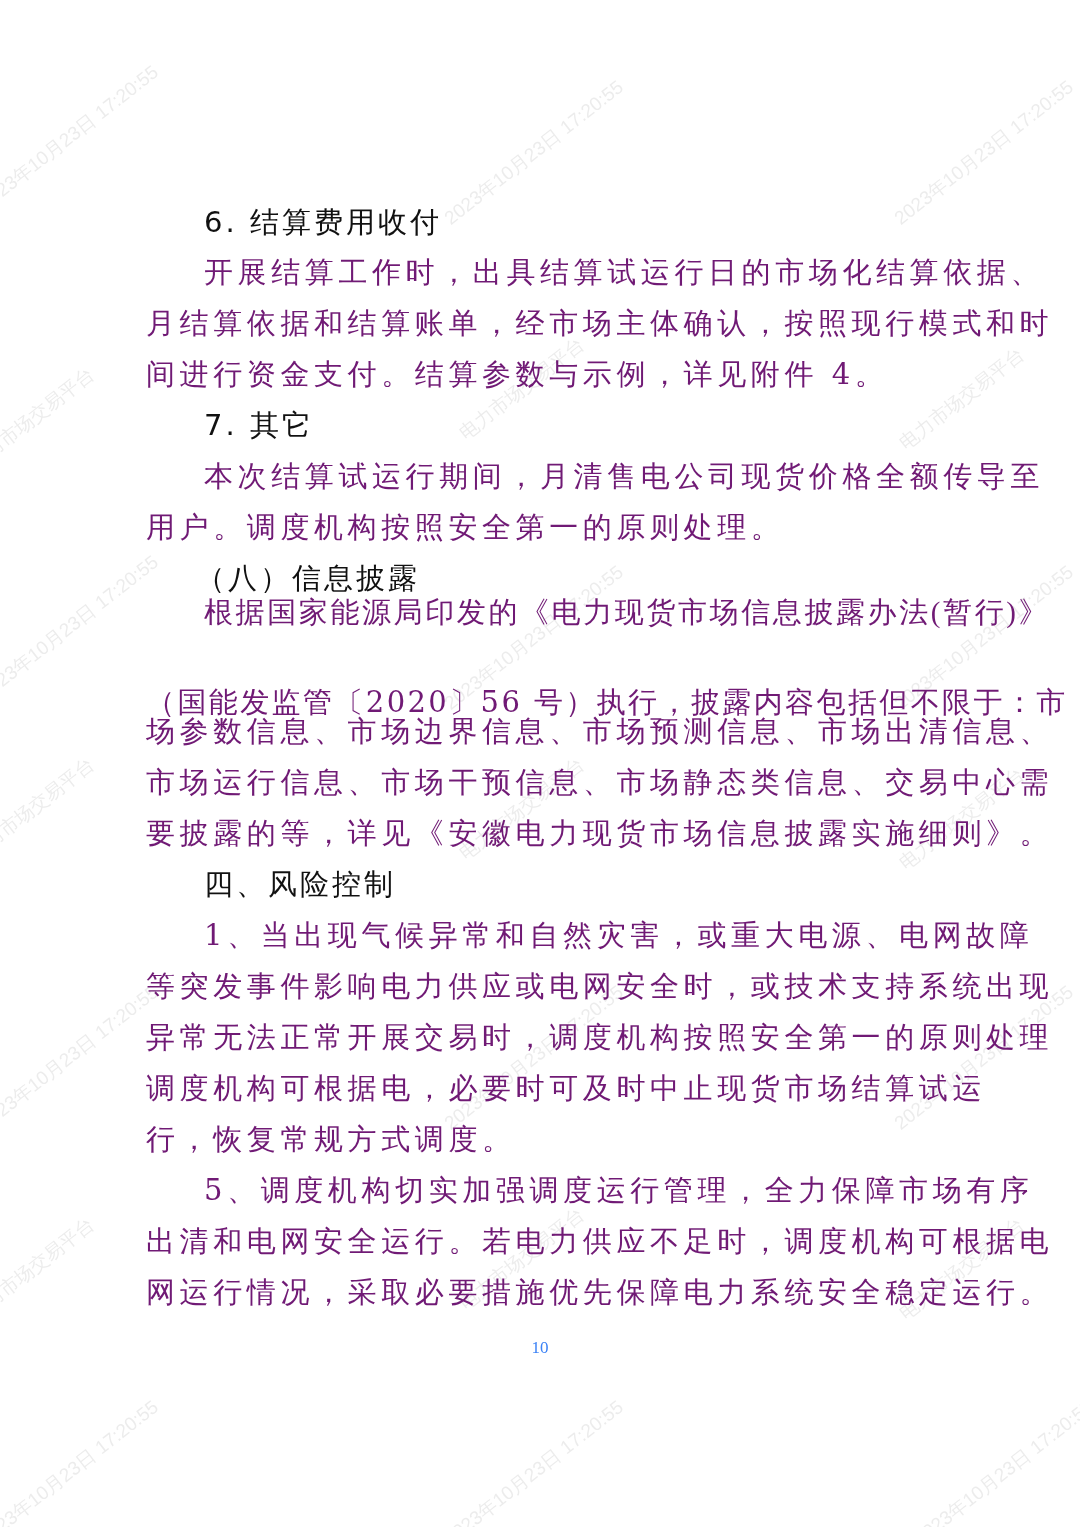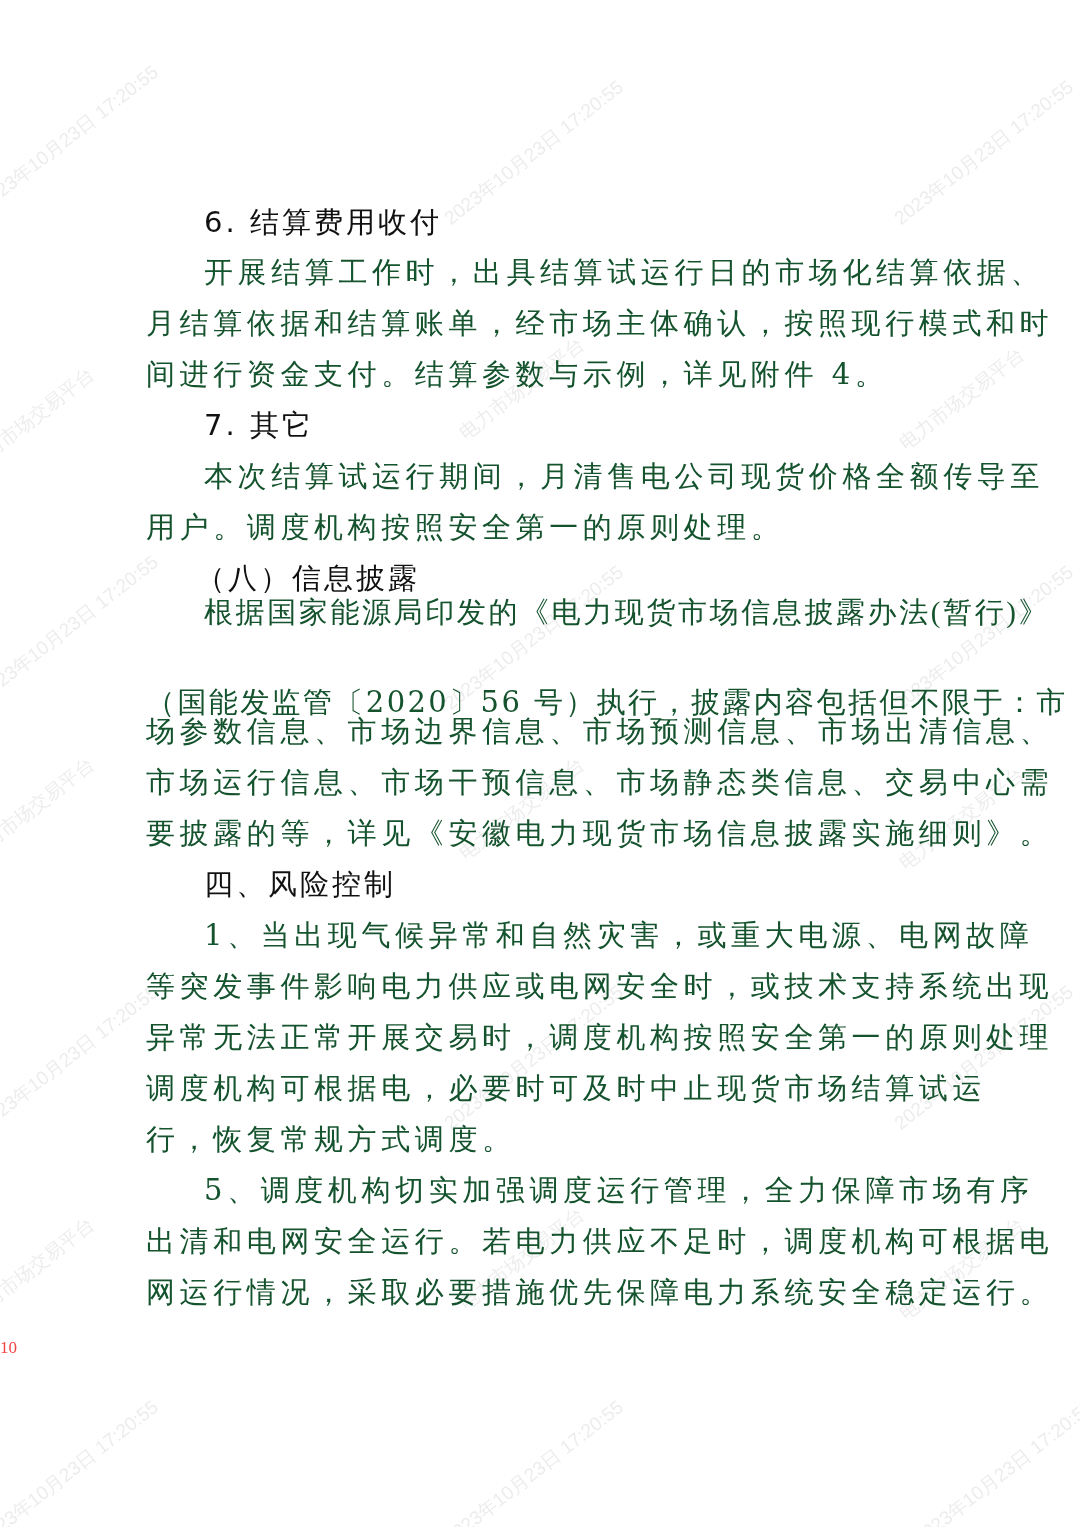--- a/index.html
+++ b/index.html
@@ -28,38 +28,38 @@
       width: 800px;
     }
     .line {
       position: absolute;
       left: 0;
       height: 52px;
       line-height: 52px;
       font-size: 29px;
       letter-spacing: 4.6px;
       white-space: nowrap;
-      color: #14532d;
+      color: #701a75;
     }
     .indent { left: 58px; }
     .heading {
       font-weight: normal;
       font-family: "DejaVu Sans", "Liberation Sans", sans-serif;
       letter-spacing: 3px;
       color: #111;
     }
     .page-number {
       position: absolute;
       top: 1338px;
       left: 0;
       width: 1080px;
-      text-align: left;
+      text-align: center;
       font-size: 17px;
       font-family: "Liberation Serif", serif;
-      color: #ef4444;
+      color: #3b82f6;
     }
     .watermark {
       position: absolute;
       font-size: 19px;
       color: rgba(150,150,150,0.18);
       transform: rotate(-38deg);
       transform-origin: left bottom;
       white-space: nowrap;
       font-family: "Liberation Sans", sans-serif;
       pointer-events: none;

